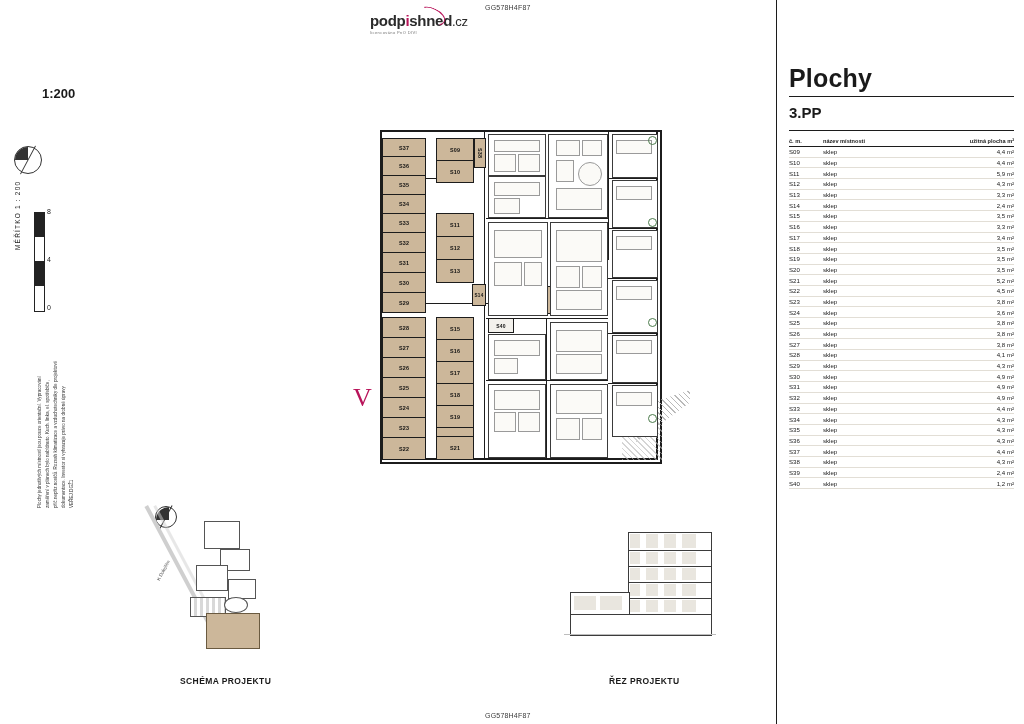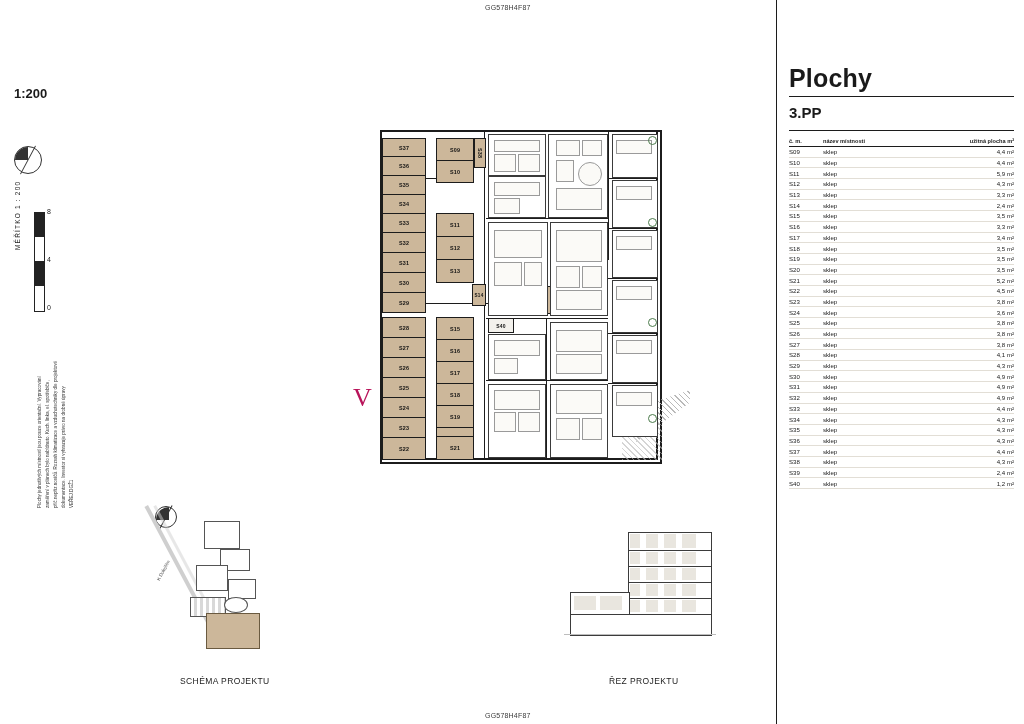--- a/index.html
+++ b/index.html
@@ -15,21 +15,21 @@
   .logo{position:absolute;top:12px;left:370px;width:120px;height:28px;}
   .logo .l1{font-size:15px;font-weight:bold;color:#2b2b2b;letter-spacing:-.3px;}
   .logo .l1 .dot{color:#b8145a;}
   .logo .l1 .cz{font-weight:normal;font-size:13px;}
   .logo .l2{font-size:4px;color:#777;margin-top:1px;letter-spacing:.4px;}
   .logo .swoosh{position:absolute;left:48px;top:-4px;width:26px;height:14px;
       border:1.4px solid #b8145a;border-radius:50%;border-left-color:transparent;
       border-bottom-color:transparent;transform:rotate(25deg);}
 
   
-  .scale-label{position:absolute;top:86px;left:14px;font-size:13px;font-weight:bold;}
+  .scale-label{position:absolute;top:86px;left:42px;font-size:13px;font-weight:bold;}
 
   
   .compass{position:absolute;width:26px;height:26px;border:1px solid #333;border-radius:50%;}
   .compass:before{content:"";position:absolute;left:0;top:0;width:13px;height:13px;
      background:#333;border-top-left-radius:13px;}
   .compass .needle{position:absolute;left:50%;top:-3px;width:1px;height:32px;background:#333;
      transform:translateX(-.5px) rotate(28deg);transform-origin:50% 50%;}
 
   
   .gbar{position:absolute;left:34px;top:212px;}
@@ -61,21 +61,21 @@
   .vmark{position:absolute;left:353px;top:383px;font-size:26px;color:#b8145a;
      font-family:"Liberation Serif",serif;}
 
   
   .schema{position:absolute;left:150px;top:505px;width:200px;height:160px;}
   .schema .road{position:absolute;background:#cfcfcf;}
   .schema .bld{position:absolute;border:.8px solid #555;background:#fff;}
   .schema .bld.hl{background:#ccb79a;border-color:#6a5a40;}
   .schema .road-lbl{position:absolute;font-size:4.6px;color:#555;
      transform:rotate(-62deg);transform-origin:0 0;white-space:nowrap;}
-  .cap{position:absolute;font-size:8.5px;font-weight:normal;letter-spacing:.4px;}
+  .cap{position:absolute;font-size:8.5px;font-weight:bold;letter-spacing:.4px;}
 
   
   .section{position:absolute;left:570px;top:532px;width:140px;height:110px;}
   .section .blk{position:absolute;border:.7px solid #3b3b3b;background:#fff;}
   .section .fill{position:absolute;background:#e9e6df;}
   .section .grd{position:absolute;background:#bdbdbd;height:1.2px;}
 
   
   .divider{position:absolute;left:776px;top:0;width:1px;height:724px;background:#1c1c1c;}
   .panel{position:absolute;left:789px;top:0;width:225px;height:724px;}
@@ -91,20 +91,27 @@
   td.c{text-align:right;}
 </style>
 </head>
 <body>
 
 <div class="page">
 
   <div class="code-top">GG578H4F87</div>
   <div class="code-bottom">GG578H4F87</div>
 
+  <div class="logo">
+    <div class="swoosh"></div>
+    <div class="l1">
+      <span>podp</span><span class="dot">i</span><span>shned</span><span class="cz">.cz</span>
+    </div>
+    <div class="l2">licencováno PnO DIVI</div>
+  </div>
 
   <div class="scale-label">1:200</div>
 
   <div class="compass" style="left:14px;top:146px;">
     <div class="needle"></div>
   </div>
 
   <div class="gbar">
     <div class="bar">
       <div class="seg" style="top:0;height:24px;"></div>

